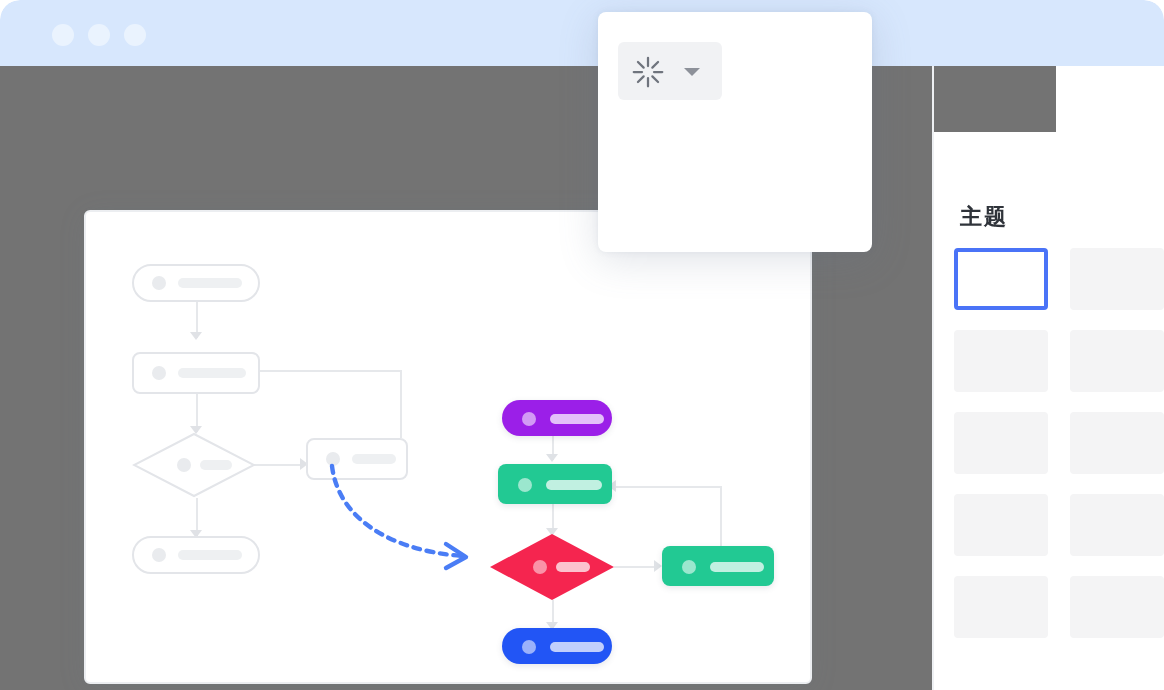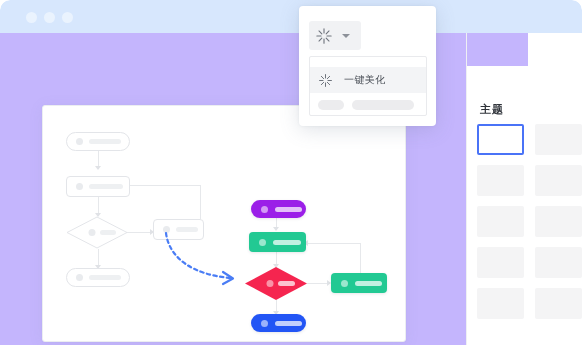--- a/index.html
+++ b/index.html
@@ -17,21 +17,21 @@
     background:#ffffff;border-radius:10px 10px 0 0;overflow:hidden;
   }
   .titlebar{
     position:absolute;left:0;top:0;width:582px;height:33px;
     background:#d7e7fd;border-radius:10px 10px 0 0;
   }
   .dot{position:absolute;top:12px;width:11px;height:11px;border-radius:50%;
        background:#eaf3fe;}
   .dot.d1{left:26px;} .dot.d2{left:44px;} .dot.d3{left:62px;}
 
-  .appbody{position:absolute;left:0;top:33px;width:528px;height:312px;background:#c4b5fd;}
+  .appbody{position:absolute;left:0;top:33px;width:528px;height:312px;background:#737373;}
 
   
   .v-divider{position:absolute;left:466px;top:33px;width:1px;height:312px;
              background:#eef0f3;}
 
   
   .canvas-card{
     position:absolute;left:42px;top:72px;width:362px;height:235px;
     background:#ffffff;border:1px solid #eceef1;border-radius:3px;
     box-shadow:0 2px 14px rgba(120,135,160,.10),0 0 2px rgba(120,135,160,.06);
@@ -255,37 +255,16 @@
             <line x1="16" y1="12" x2="21.5" y2="12"></line>
             <line x1="5.3" y1="5.3" x2="9.1" y2="9.1"></line>
             <line x1="14.9" y1="14.9" x2="18.7" y2="18.7"></line>
             <line x1="18.7" y1="5.3" x2="14.9" y2="9.1"></line>
             <line x1="9.1" y1="14.9" x2="5.3" y2="18.7"></line>
           </g>
         </svg>
         <span class="caret"></span>
       </div>
 
-      <div class="menu">
-        <div class="menu-item">
-          <svg class="sparkle" viewBox="0 0 24 24">
-            <g stroke="#6f747d" stroke-width="1.6" stroke-linecap="round">
-              <line x1="12" y1="2.5" x2="12" y2="8"></line>
-              <line x1="12" y1="16" x2="12" y2="21.5"></line>
-              <line x1="2.5" y1="12" x2="8" y2="12"></line>
-              <line x1="16" y1="12" x2="21.5" y2="12"></line>
-              <line x1="5.3" y1="5.3" x2="9.1" y2="9.1"></line>
-              <line x1="14.9" y1="14.9" x2="18.7" y2="18.7"></line>
-              <line x1="18.7" y1="5.3" x2="14.9" y2="9.1"></line>
-              <line x1="9.1" y1="14.9" x2="5.3" y2="18.7"></line>
-            </g>
-          </svg>
-          <span class="menu-label">一键美化</span>
-        </div>
-        <div class="skel-row">
-          <span class="skel s1"></span>
-          <span class="skel s2"></span>
-        </div>
-      </div>
     </div>
 
   </div>
 </div>
 
 </body></html>

